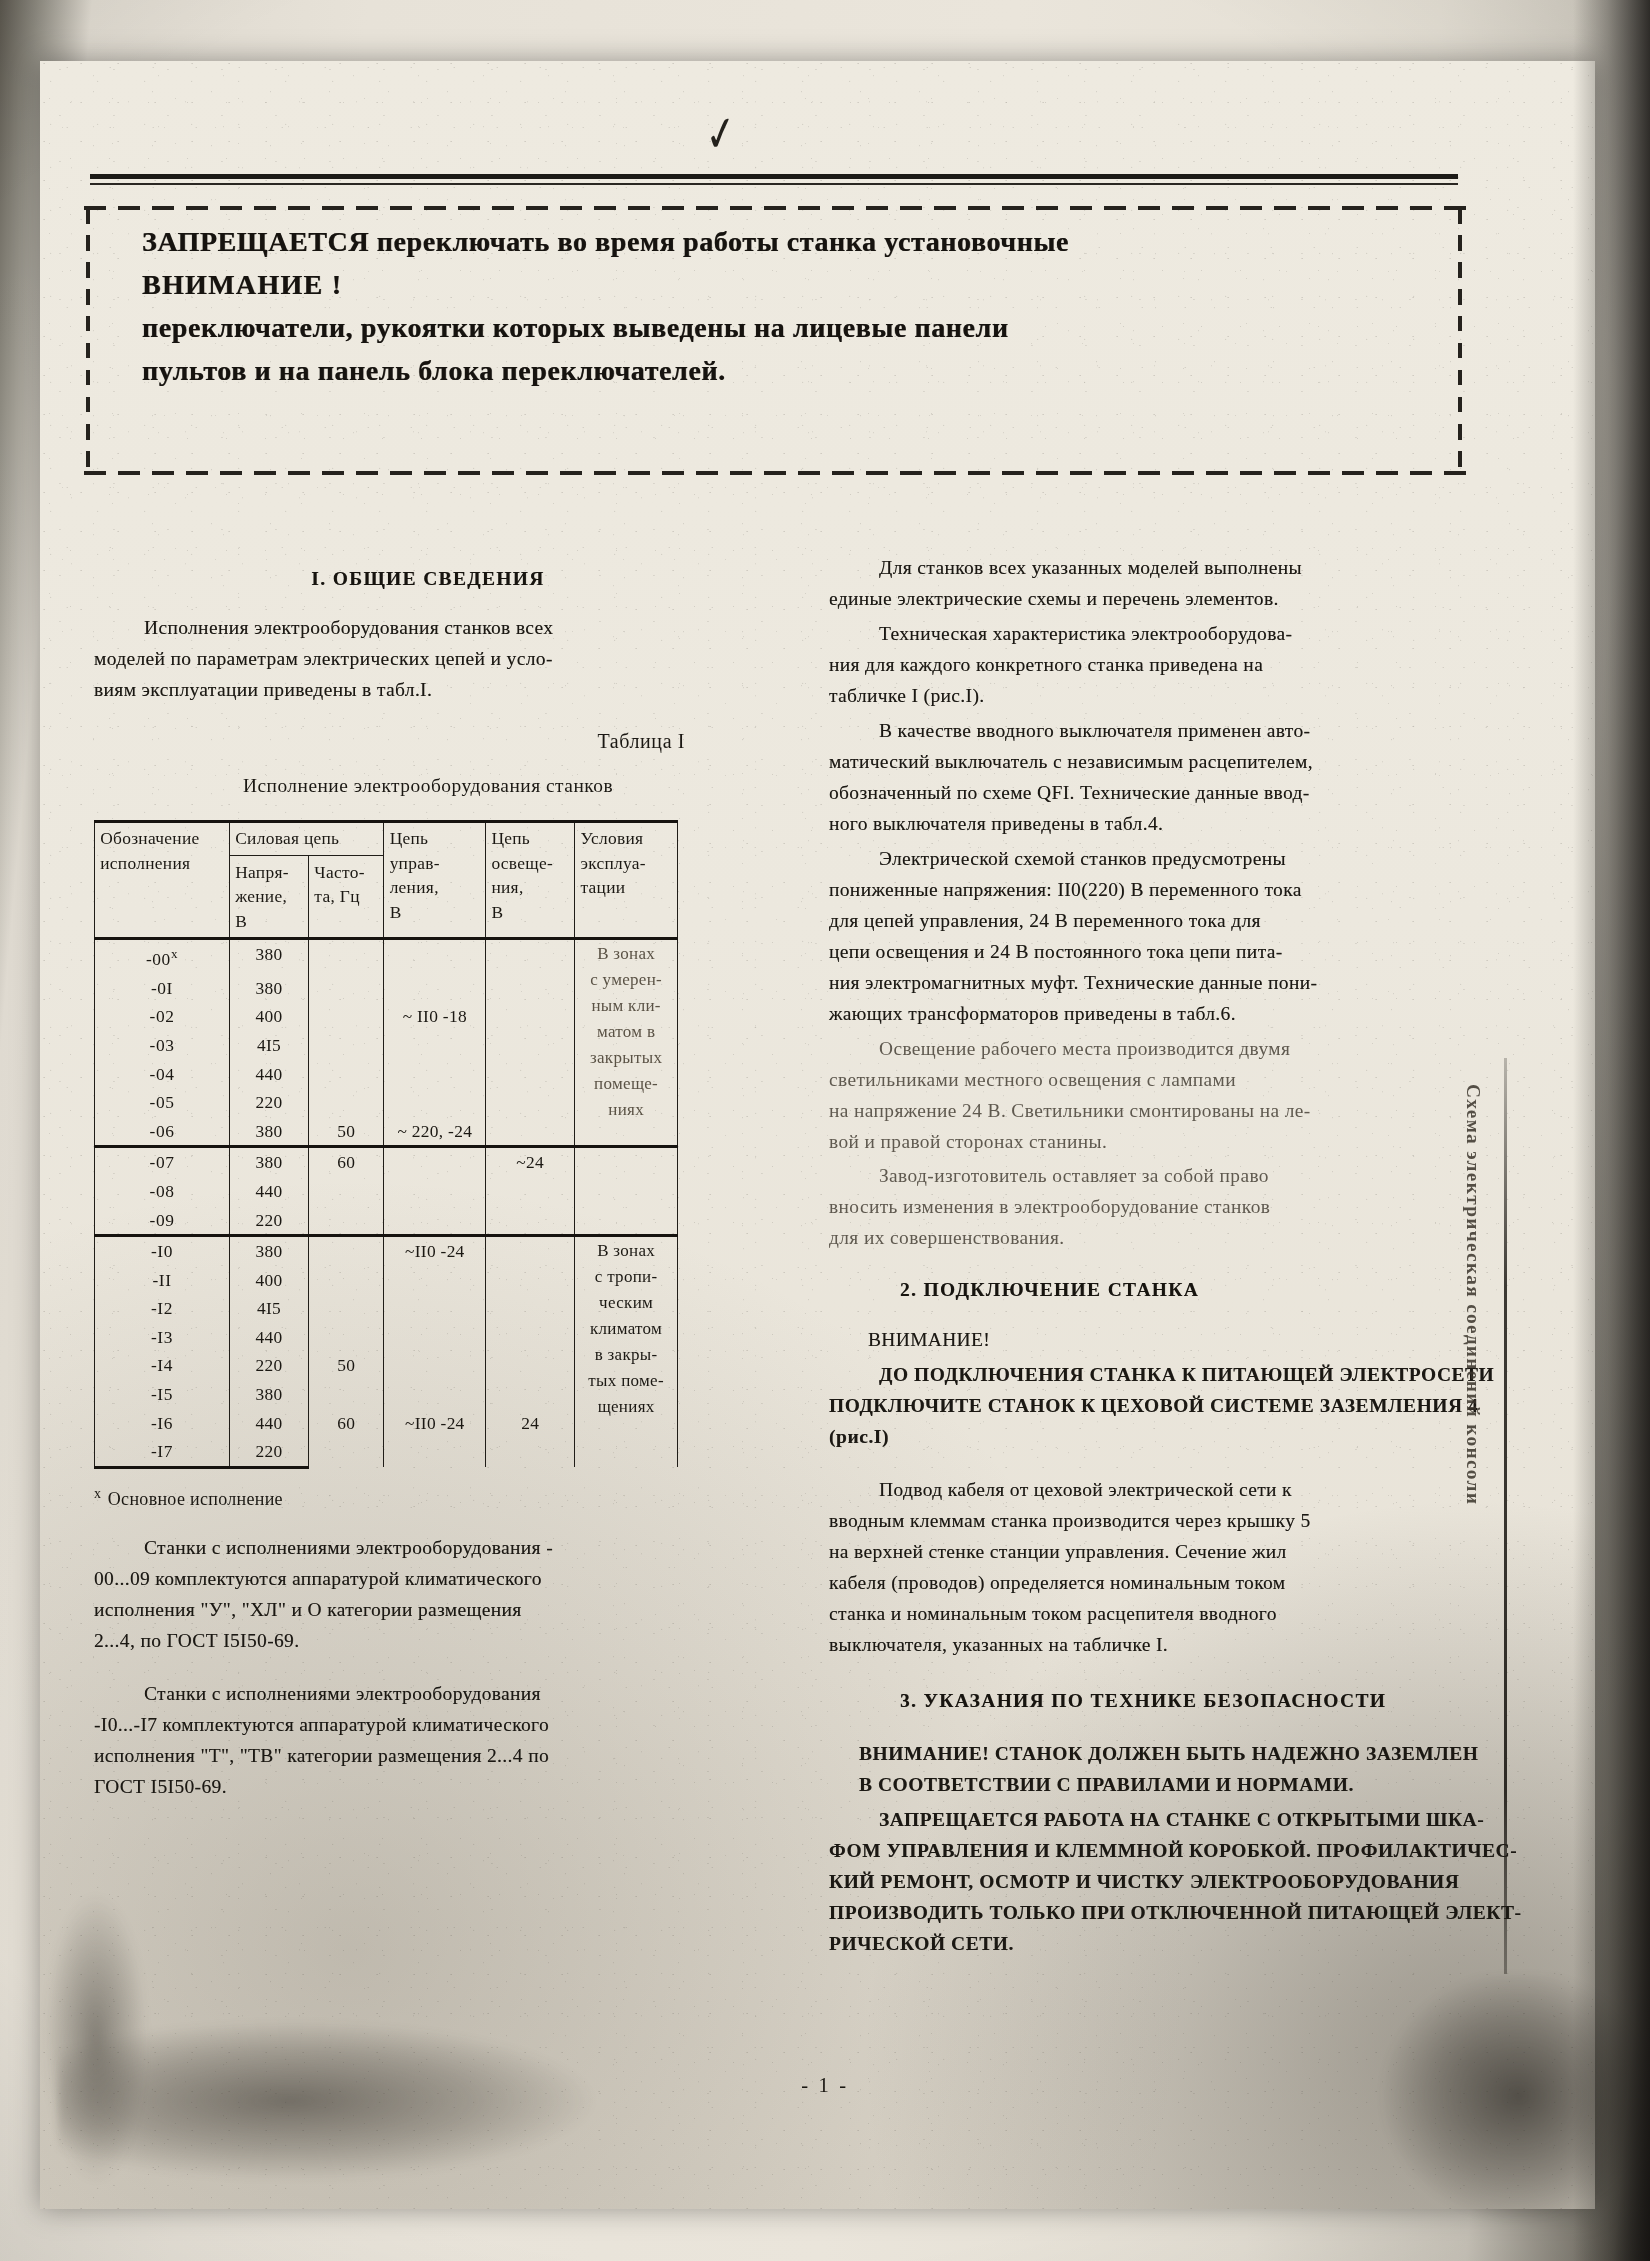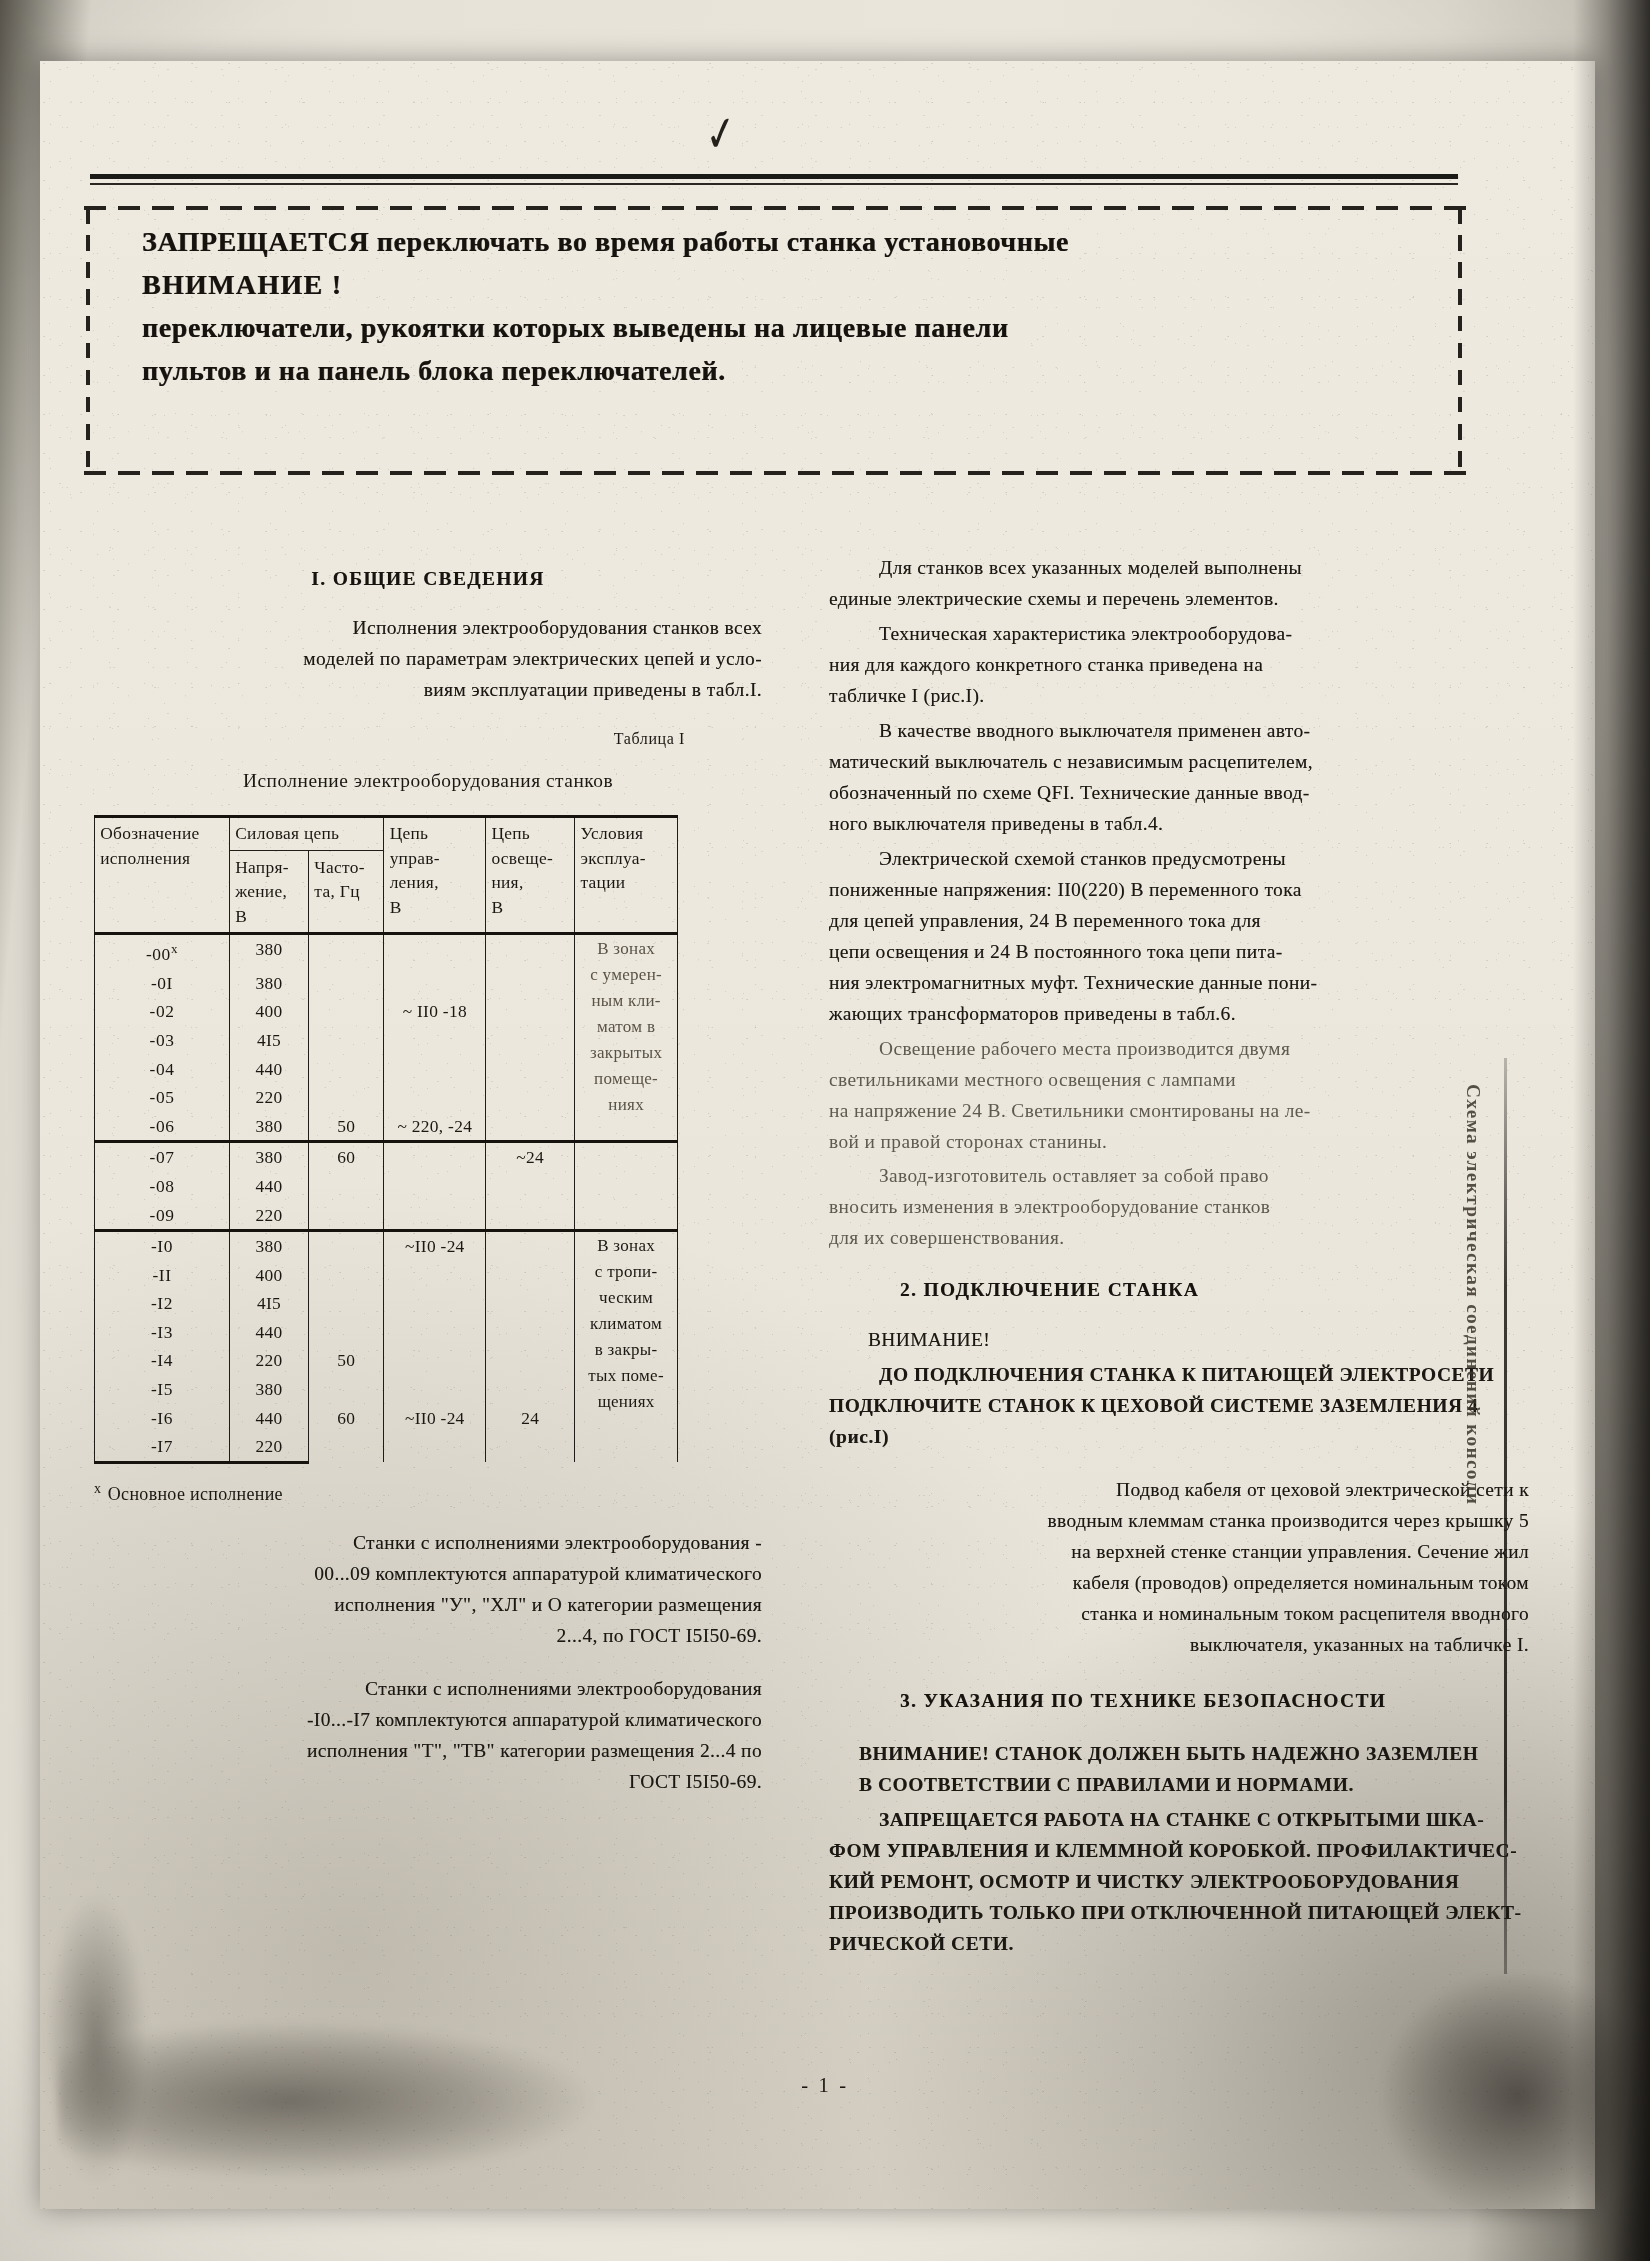--- a/index.html
+++ b/index.html
@@ -197,26 +197,26 @@
   p.para.faded {
     color: #4c463c;
     text-shadow: none;
     opacity: .88;
   }
   p.para.indent { text-indent: 50px; }
   p.para.caps {
     font-weight: bold;
     letter-spacing: 0.6px;
   }
-  p.gap { margin-top: 22px; text-align: right; }
+  p.gap { margin-top: 22px; }
 
   
   .tbl-num {
     font-family: "Liberation Serif", serif;
-    font-size: 16px;
+    font-size: 20px;
     letter-spacing: 0.6px;
     color: #1b1813;
     text-align: right;
     padding-right: 77px;
     margin: 24.5px 0 22px 0;
   }
   .tbl-title {
     font-family: "Liberation Serif", serif;
     font-size: 19.4px;
     letter-spacing: 0.5px;

